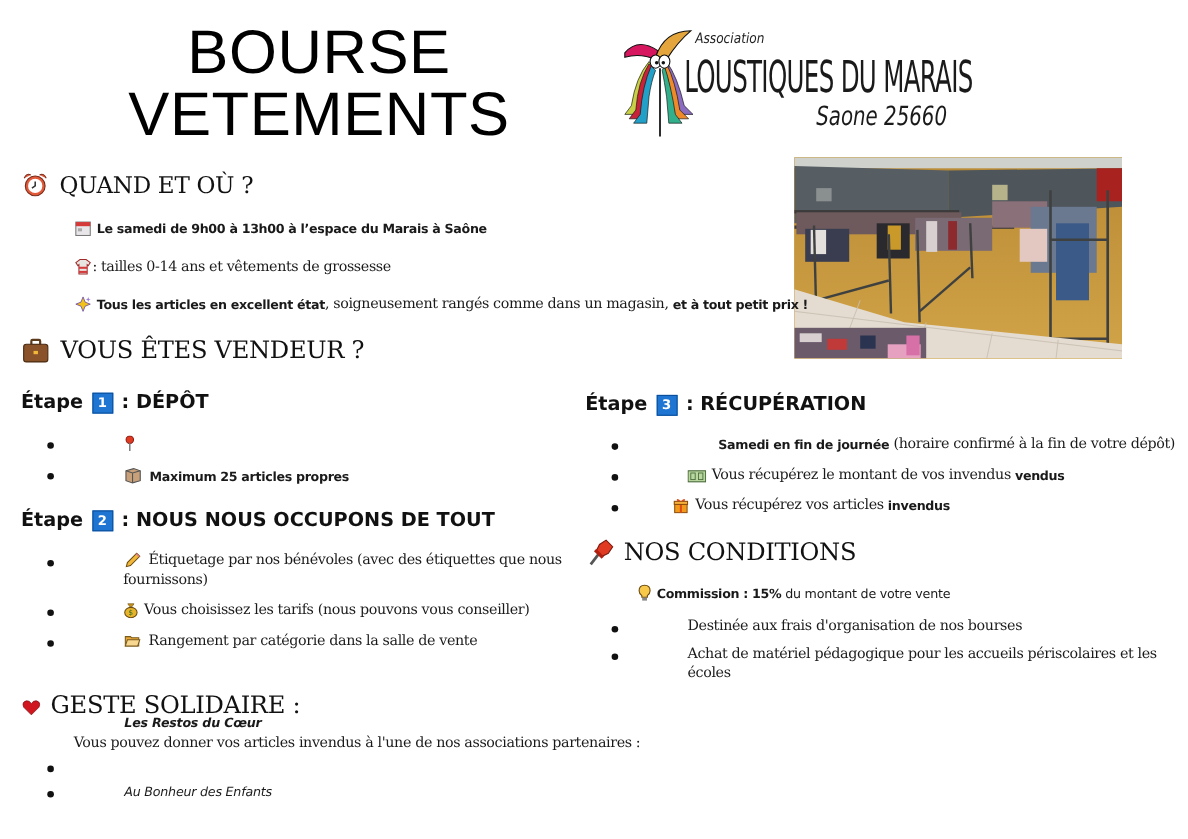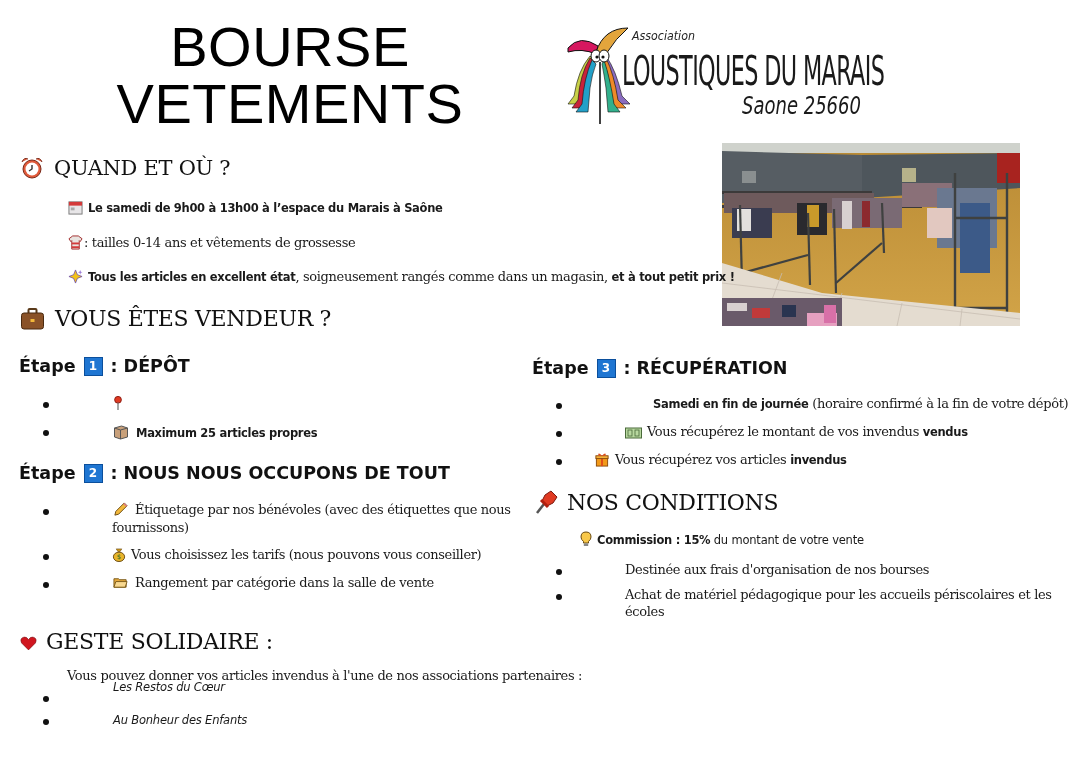--- a/index.html
+++ b/index.html
@@ -280,21 +280,21 @@
     <svg viewBox="0 0 16 14">
         <path d="M8 13 L1.5 6.5 Q-0.5 2 3.8 1 Q6.5 0.6 8 3.4 Q9.5 0.6 12.2 1 Q16.5 2 14.5 6.5 Z" fill="#d0161f" stroke="#7a0a10" stroke-width="0.6"></path>
       </svg>
   </span>
   <span class="txt">GESTE SOLIDAIRE :</span>
 </div>
 <div class="line" style="left:19px;top:668px;">
   <span class="serif">Vous pouvez donner vos articles invendus à l'une de nos associations partenaires :</span>
 </div>
 <span class="bullet" style="left:43px;top:696px;"></span>
-<div class="line" style="left:65px;top:680px;">
+<div class="line" style="left:65px;top:650px;font-weight:bold;">
   <span class="sans-i">Les Restos du Cœur</span>
 </div>
 <span class="bullet" style="left:43px;top:719px;"></span>
 <div class="line" style="left:65px;top:713px;">
   <span class="sans-i">Au Bonheur des Enfants</span>
 </div>
 
 <div class="h-step" style="left:532px;top:358px;">
   <span class="word">Étape</span>
   <span class="badge">3</span>
@@ -311,21 +311,21 @@
     <svg viewBox="0 0 17 12">
         <rect x="0.5" y="1" width="16" height="10" fill="#b8d8a0" stroke="#4a6a3a"></rect>
         <rect x="3" y="3" width="4" height="6" fill="none" stroke="#4a6a3a" stroke-width="0.8"></rect>
         <rect x="10" y="3" width="4" height="6" fill="none" stroke="#4a6a3a" stroke-width="0.8"></rect>
       </svg>
   </span>
   <span class="serif" style="white-space:pre">Vous récupérez le montant de vos invendus </span>
   <span class="sans-b">vendus</span>
 </div>
 <span class="bullet" style="left:556px;top:459px;"></span>
-<div class="line" style="left:547px;top:452px;">
+<div class="line" style="left:564px;top:452px;">
   <span class="ico" style="width:14px;margin-right:6px">
     <svg viewBox="0 0 14 16">
         <rect x="1" y="5" width="12" height="10" fill="#f29a1a" stroke="#8a4a0a"></rect>
         <rect x="6" y="5" width="2" height="10" fill="#e04a1a"></rect>
         <rect x="0.5" y="4" width="13" height="3" fill="#f6b03a" stroke="#8a4a0a"></rect>
         <path d="M7 4 Q3 0 3 3 Q3 4 7 4 Q11 0 11 3 Q11 4 7 4" fill="#e04a1a"></path>
       </svg>
   </span>
   <span class="serif" style="white-space:pre">Vous récupérez vos articles </span>
   <span class="sans-b">invendus</span>

